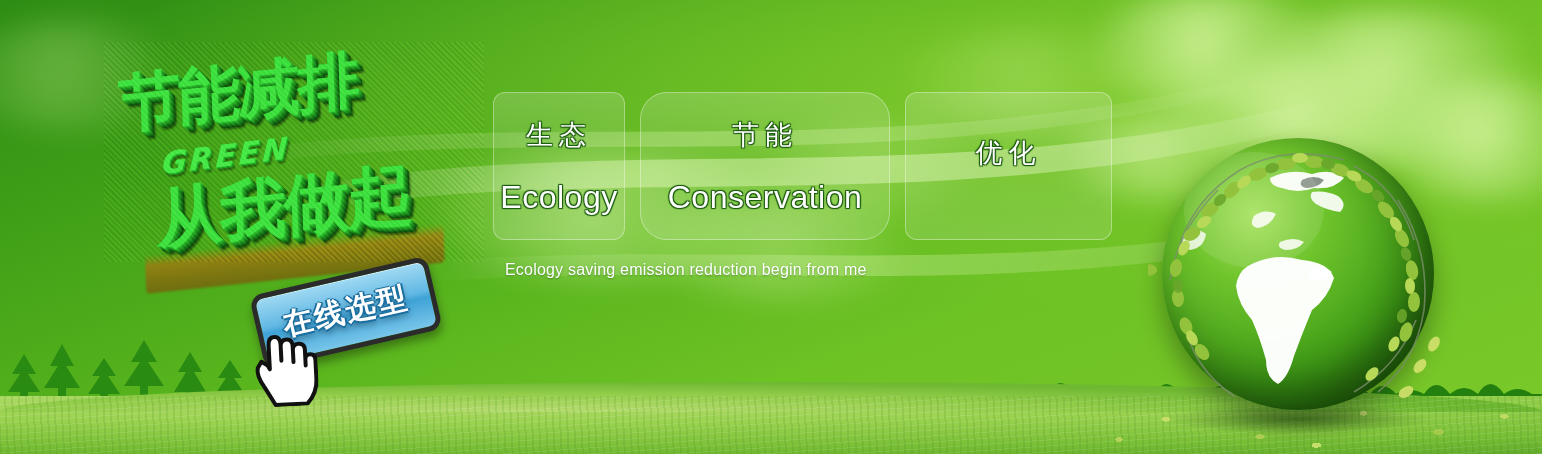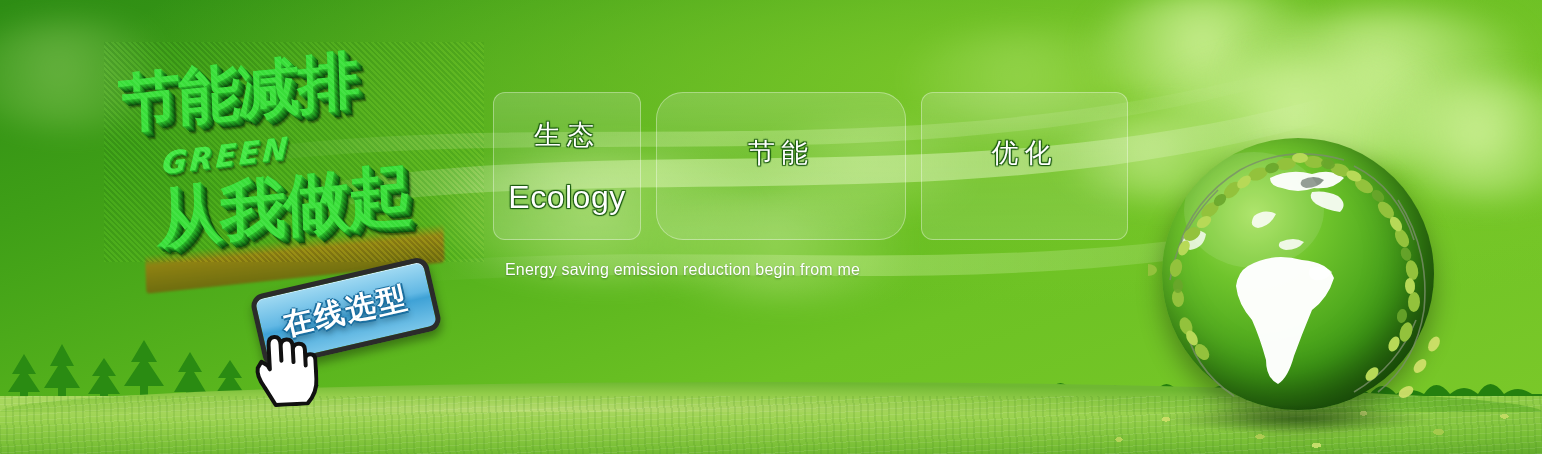--- a/index.html
+++ b/index.html
@@ -142,21 +142,21 @@
     font-family:"DejaVu Sans", sans-serif;
     font-size:27px; font-weight:normal; color:#ffffff; letter-spacing:6px;
     margin-bottom:26px;
     text-shadow:0 0 1px #1c5c10, 1px 1px 1px #1c5c10, -1px 1px 1px #1c5c10, 1px -1px 1px #1c5c10, -1px -1px 1px #1c5c10;
   }
   .card-en{
     font-family:Liberation Sans, sans-serif;
     font-size:32px; color:#ffffff; letter-spacing:.5px; white-space:nowrap;
     text-shadow:0 0 1px #1c5c10, 1px 1px 1px #1c5c10, -1px 1px 1px #1c5c10, 1px -1px 1px #1c5c10, -1px -1px 1px #1c5c10;
   }
-  .card-1{ width:148px; }
+  .card-1{ width:132px; }
   .card-2{ width:250px;border-radius:27px; }
   .card-3{ width:207px; }
 
   
   .tagline{
     position:absolute; left:505px; top:261px;
     font-family:"Liberation Sans", sans-serif;
     font-size:16px; color:#ffffff; letter-spacing:.2px;
     text-shadow:0 1px 2px rgba(20,70,10,.45);
   }
@@ -277,27 +277,28 @@
     </svg>
   </div>
 
   <div class="cards">
     <div class="card card-1">
       <div class="card-cn">生态</div>
       <div class="card-en">Ecology</div>
     </div>
     <div class="card card-2">
       <div class="card-cn">节能</div>
+      <div class="card-en">Conservation</div>
     </div>
     <div class="card card-3">
       <div class="card-cn">优化</div>
     </div>
   </div>
 
-  <div class="tagline">Energy saving emission reduction begin from me</div>
+  <div class="tagline">Ecology saving emission reduction begin from me</div>
 
   <div class="globe-wrap">
     <div class="globe">
       <svg viewBox="0 0 272 272">
         <g fill="#ffffff">
           <path d="M108,40 Q128,30 150,36 Q170,30 182,40 Q172,52 152,50 Q136,56 120,50 Q108,48 108,40 Z" opacity=".95"></path>
           <path d="M150,54 Q164,52 176,58 Q186,66 178,74 Q164,72 154,66 Q146,60 150,54 Z" opacity=".9"></path>
           <path d="M92,78 Q102,70 114,76 Q108,88 96,90 Q86,88 92,78 Z" opacity=".85"></path>
           <path d="M22,96 Q34,88 44,96 Q42,110 28,112 Q16,106 22,96 Z" opacity=".8"></path>
           <path d="M118,104 Q132,98 142,104 Q136,112 124,112 Q114,110 118,104 Z" opacity=".85"></path>

